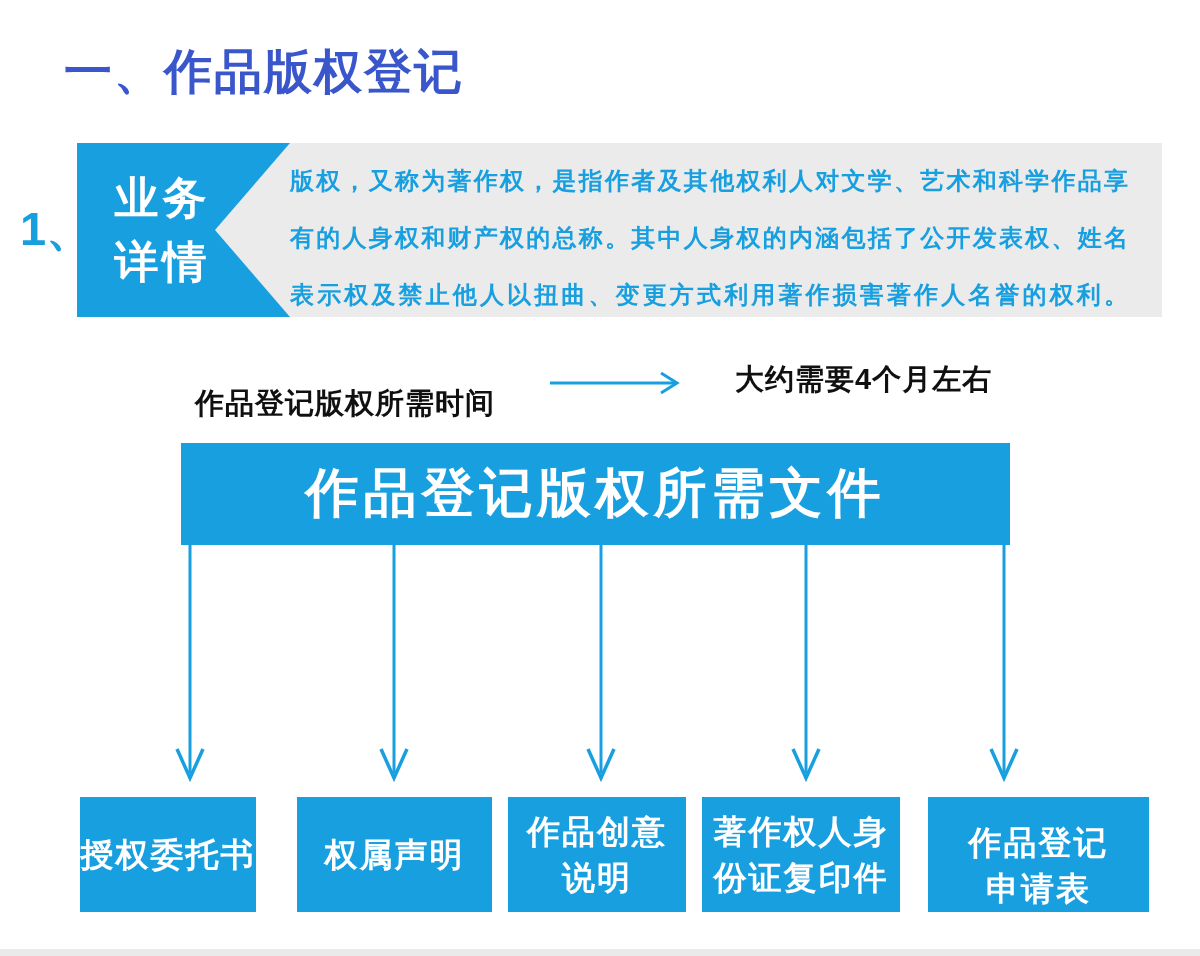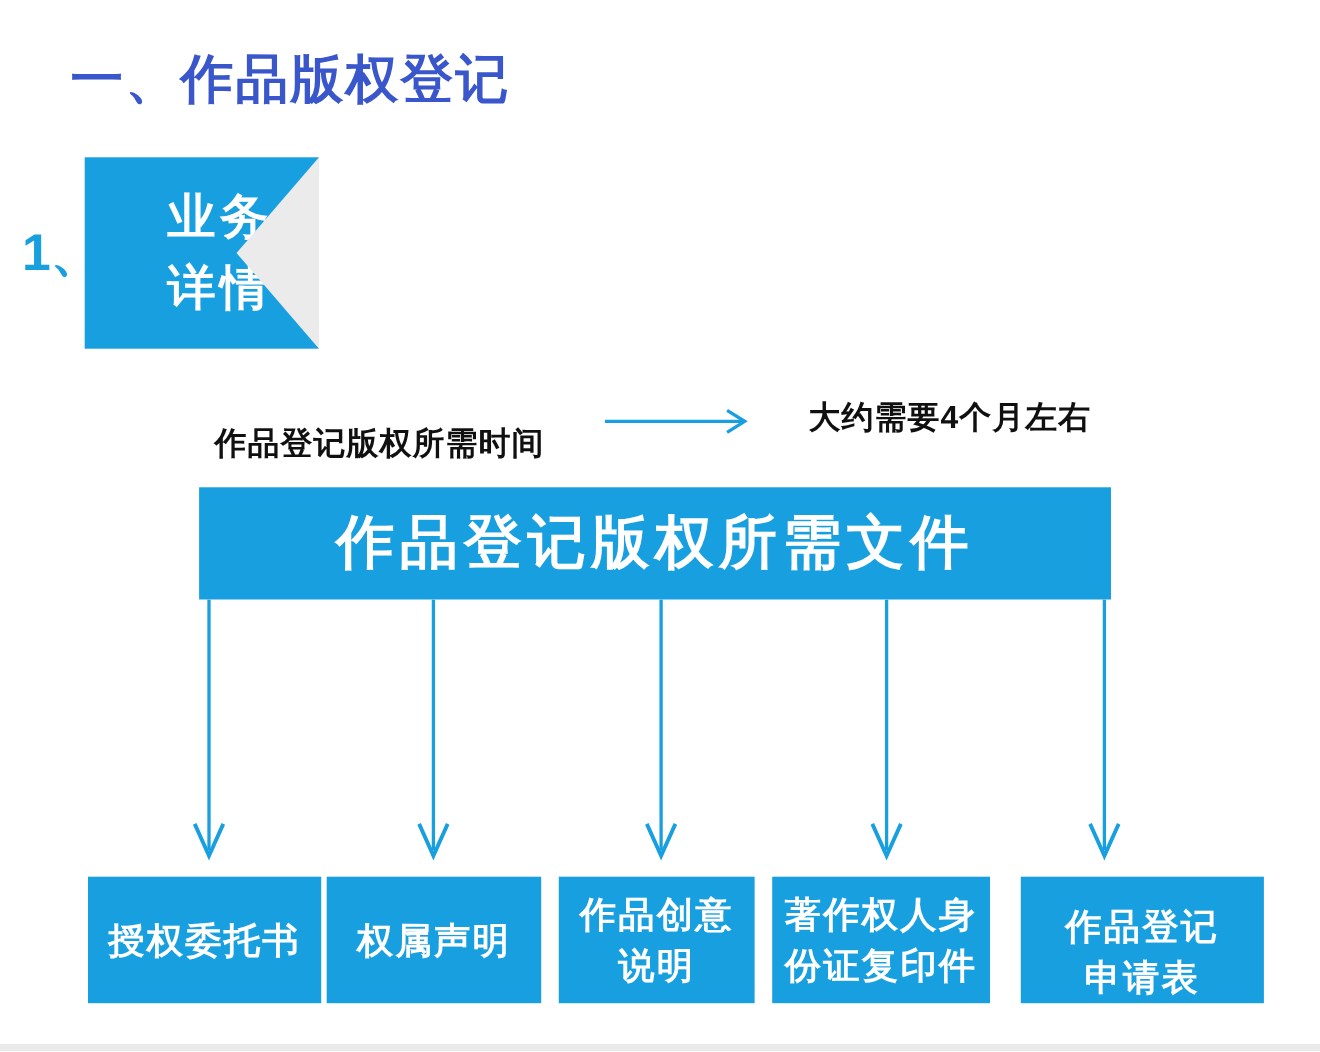--- a/index.html
+++ b/index.html
@@ -19,21 +19,21 @@
     letter-spacing:2px;white-space:nowrap;
   }
   .item-number{
     position:absolute;left:20px;top:198px;
     font-size:47px;font-weight:600;color:var(--primary-blue);
   }
 
   .biz-tab{
     position:absolute;left:77px;top:143px;width:213px;height:174px;
     background:var(--primary-blue);
-    display:flex;align-items:center;justify-content:flex-end;
+    display:flex;align-items:center;justify-content:center;
     padding-right:42px;
   }
   .biz-tab span{
     color:#fff;font-size:44px;font-weight:bold;line-height:64px;
     text-align:center;white-space:pre-line;letter-spacing:4px;
   }
   .wedge{
     position:absolute;left:215px;top:143px;width:0;height:0;
     border-top:87px solid transparent;
     border-bottom:87px solid transparent;
@@ -80,21 +80,21 @@
 
   .doc-box{
     position:absolute;top:797px;height:115px;
     background:var(--primary-blue);
     display:flex;align-items:center;justify-content:center;
   }
   .doc-box span{
     color:#fff;font-size:33px;font-weight:bold;line-height:46px;
     letter-spacing:2px;text-align:center;white-space:pre-line;
   }
-  .doc-box.b1{left:80px;width:212px;}
+  .doc-box.b1{left:80px;width:176px;}
   .doc-box.b2{left:297px;width:195px;}
   .doc-box.b3{left:508px;width:178px;}
   .doc-box.b4{left:702px;width:198px;}
   .doc-box.b5{left:928px;width:221px;align-items:flex-end;}
 
   .bottom-strip{
     position:absolute;left:0;top:949px;width:1200px;height:7px;
     background:var(--strip-gray);
   }
 </style>
@@ -106,20 +106,25 @@
   <div class="heading">一、作品版权登记</div>
 
   <div class="item-number">1、</div>
 
   <div class="biz-tab">
     <span>业务
 详情</span>
   </div>
   <div class="wedge"></div>
 
+  <div class="desc-panel">
+    <div class="desc-line">版权，又称为著作权，是指作者及其他权利人对文学、艺术和科学作品享</div>
+    <div class="desc-line">有的人身权和财产权的总称。其中人身权的内涵包括了公开发表权、姓名</div>
+    <div class="desc-line">表示权及禁止他人以扭曲、变更方式利用著作损害著作人名誉的权利。</div>
+  </div>
 
   <div class="time-label">作品登记版权所需时间</div>
   <svg class="right-arrow" width="140" height="28" viewBox="0 0 140 28">
     <line x1="2" y1="14" x2="127" y2="14" stroke="#189FE0" stroke-width="3"></line>
     <polyline points="113,4 129,14 113,24" fill="none" stroke="#189FE0" stroke-width="3"></polyline>
   </svg>
   <div class="time-value">大约需要4个月左右</div>
 
   <div class="banner">作品登记版权所需文件</div>
 

